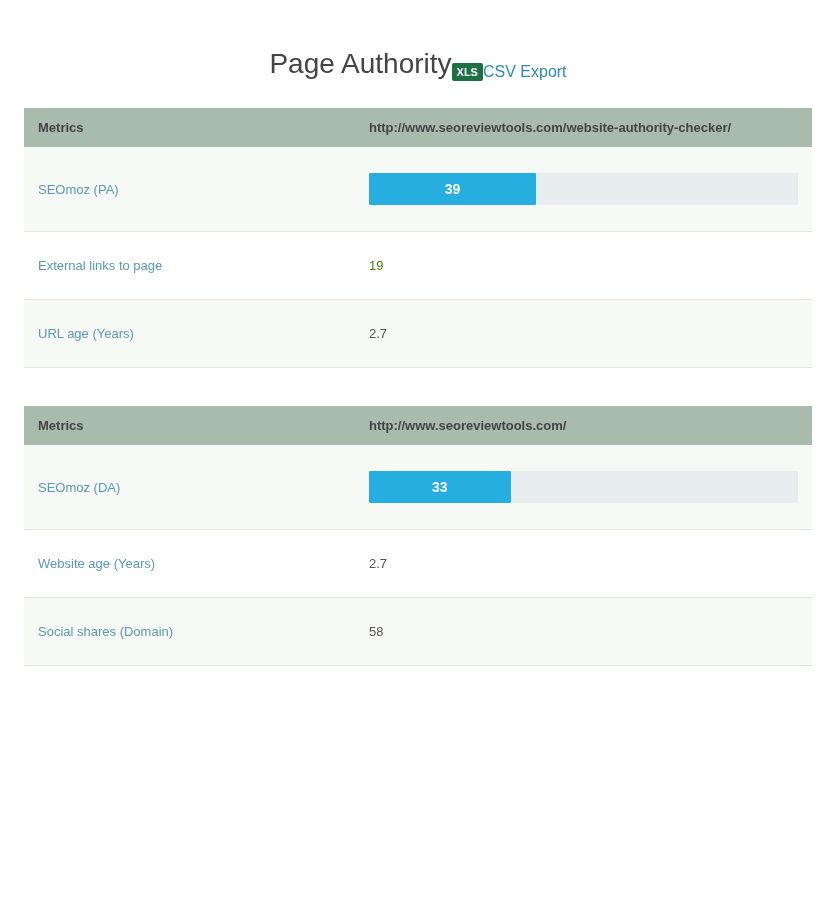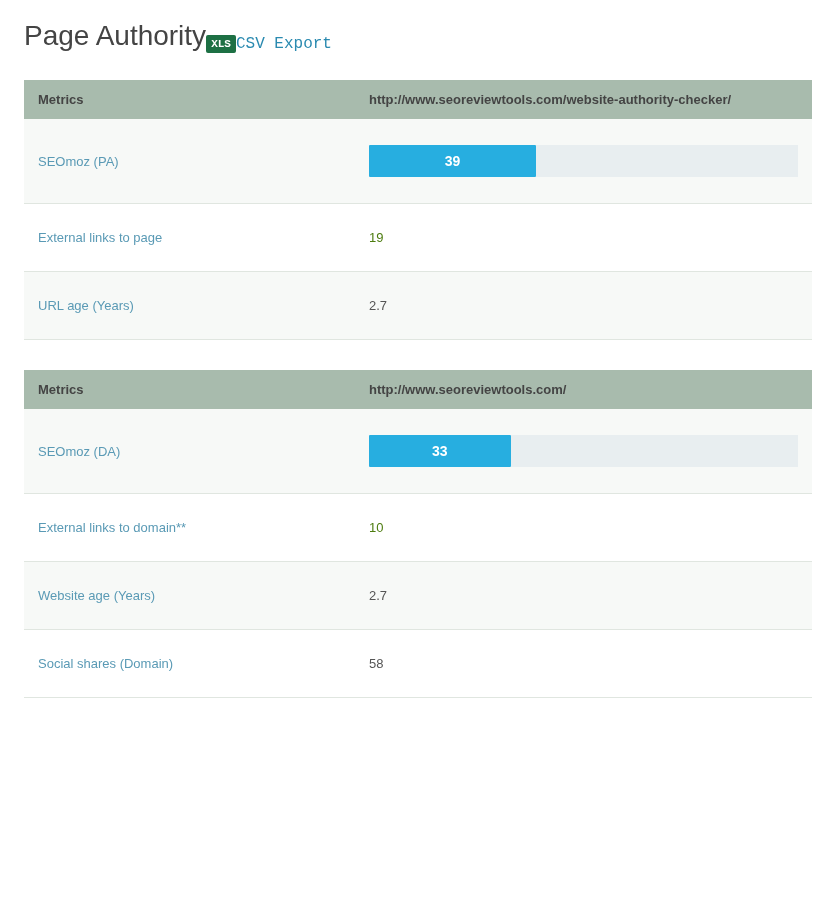--- a/index.html
+++ b/index.html
@@ -17,28 +17,28 @@
       font-size: 28px;
       font-weight: 300;
       color: #444;
       margin-bottom: 16px;
     }
 
     
     .page-header {
       display: flex;
       align-items: center;
-      justify-content: flex-start;
+      justify-content: center;
       margin-bottom: 12px;
+      margin-top: 28px;
     }
 
     .csv-export-area {
       display: flex;
       align-items: center;
-      font-family: Liberation Mono, monospace;
     }
 
     .xls-icon {
       background: #1d7044;
       color: #fff;
       font-size: 11px;
       font-weight: bold;
       padding: 3px 5px;
       border-radius: 2px;
       cursor: pointer;
@@ -48,21 +48,21 @@
       color: #2a8ab0;
       font-size: 16px;
       text-decoration: none;
       cursor: pointer;
     }
 
     
     .data-table {
       width: 100%;
       border-collapse: collapse;
-      margin-bottom: 30px;
+      margin-bottom: 38px;
     }
 
     .data-table thead tr {
       background: #a8bbad;
     }
 
     .data-table thead th {
       padding: 12px 14px;
       text-align: left;
       font-size: 13px;
@@ -187,24 +187,20 @@
     <tr>
           <td class="metric-label">SEOmoz (DA)</td>
           <td class="metric-value">
             <div class="bar-container">
               <div class="bar-fill" style="width: 33%;">33</div>
               <div class="bar-empty"></div>
             </div>
           </td>
         </tr>
         <tr>
-          <td class="metric-label">External links to domain**</td>
-          <td class="metric-value"><a class="link-value" href="#">10</a></td>
-        </tr>
-        <tr>
           <td class="metric-label">Website age (Years)</td>
           <td class="metric-value plain-value">2.7</td>
         </tr>
         <tr>
           <td class="metric-label">Social shares (Domain)</td>
           <td class="metric-value plain-value">58</td>
         </tr>
       </tbody>
   </table>
 </div>

